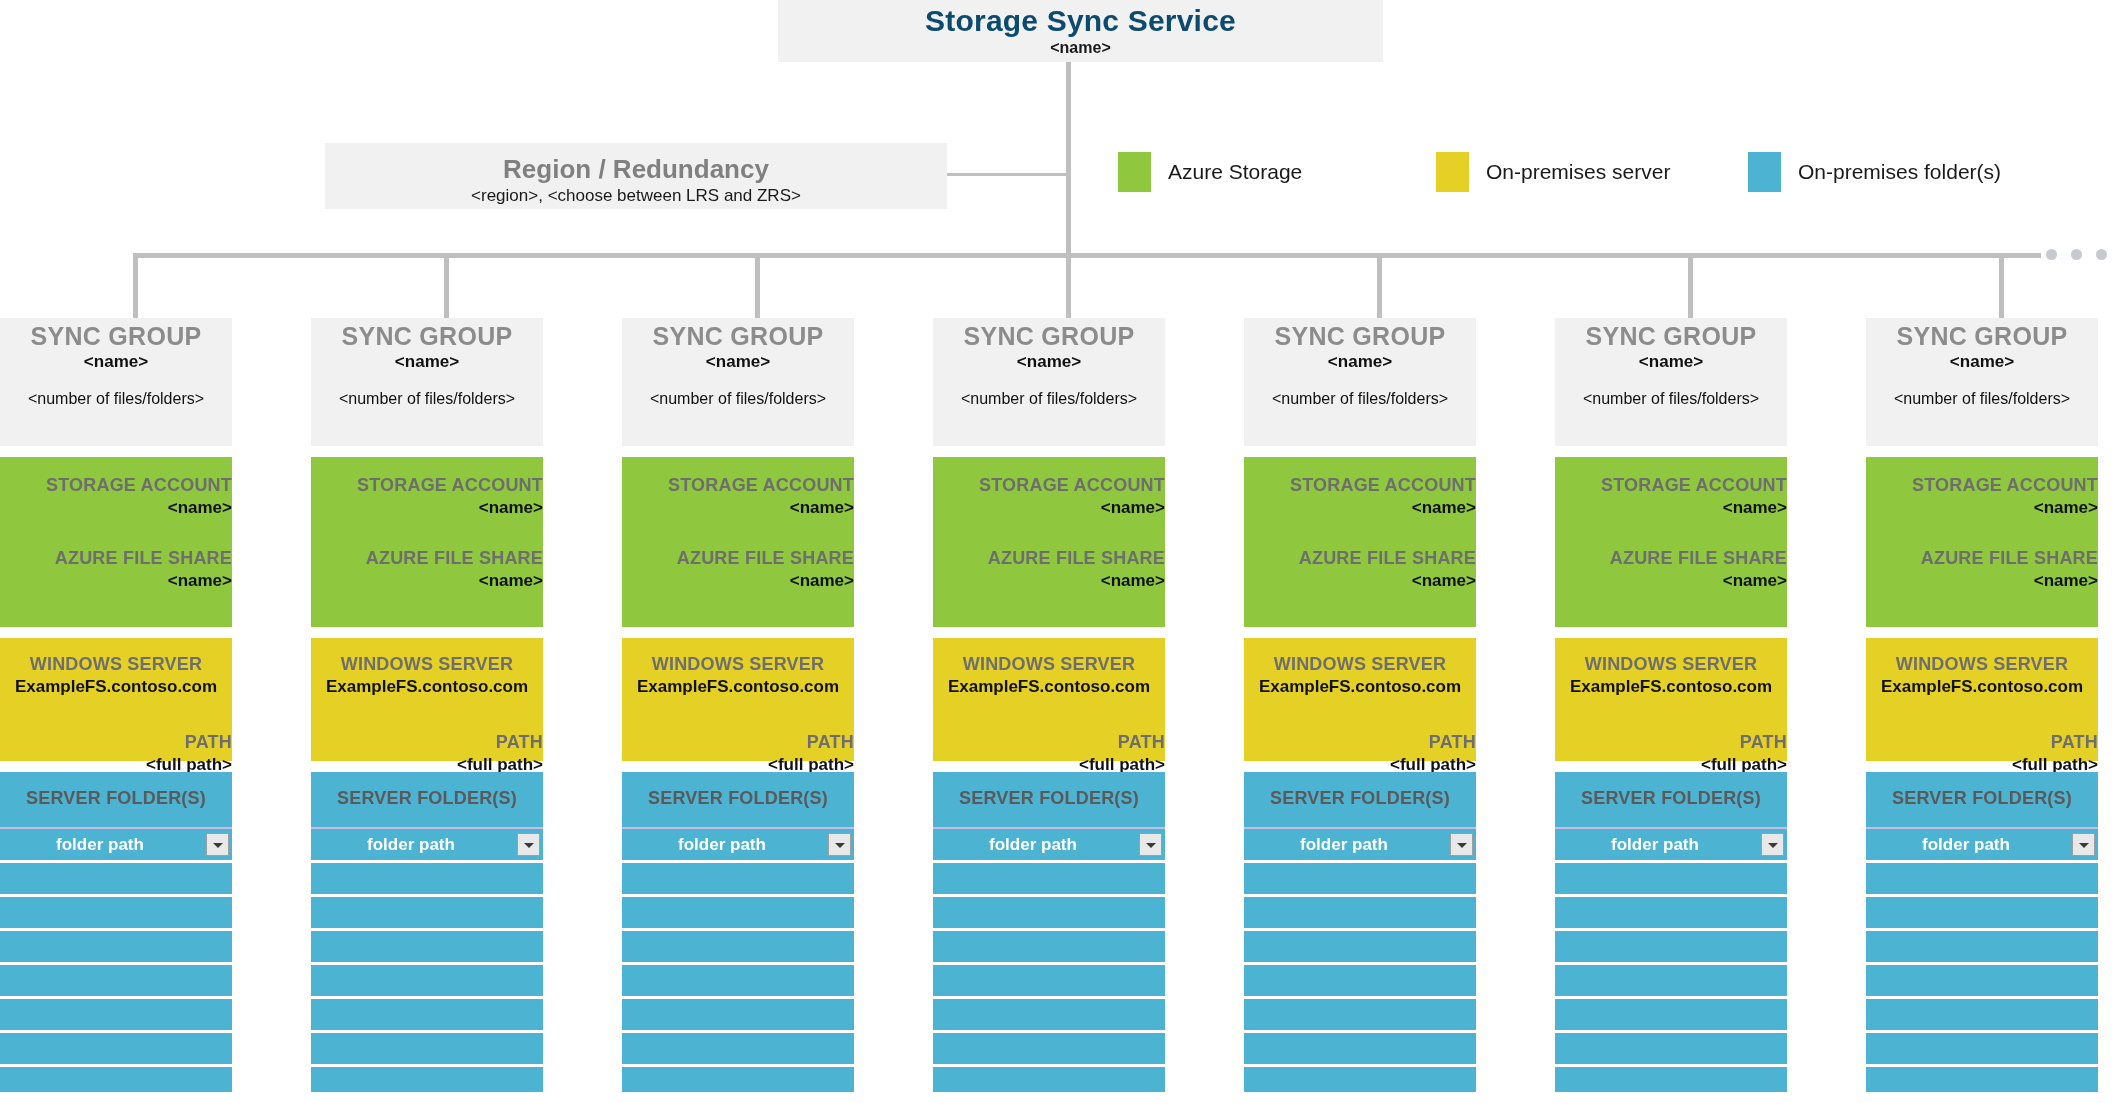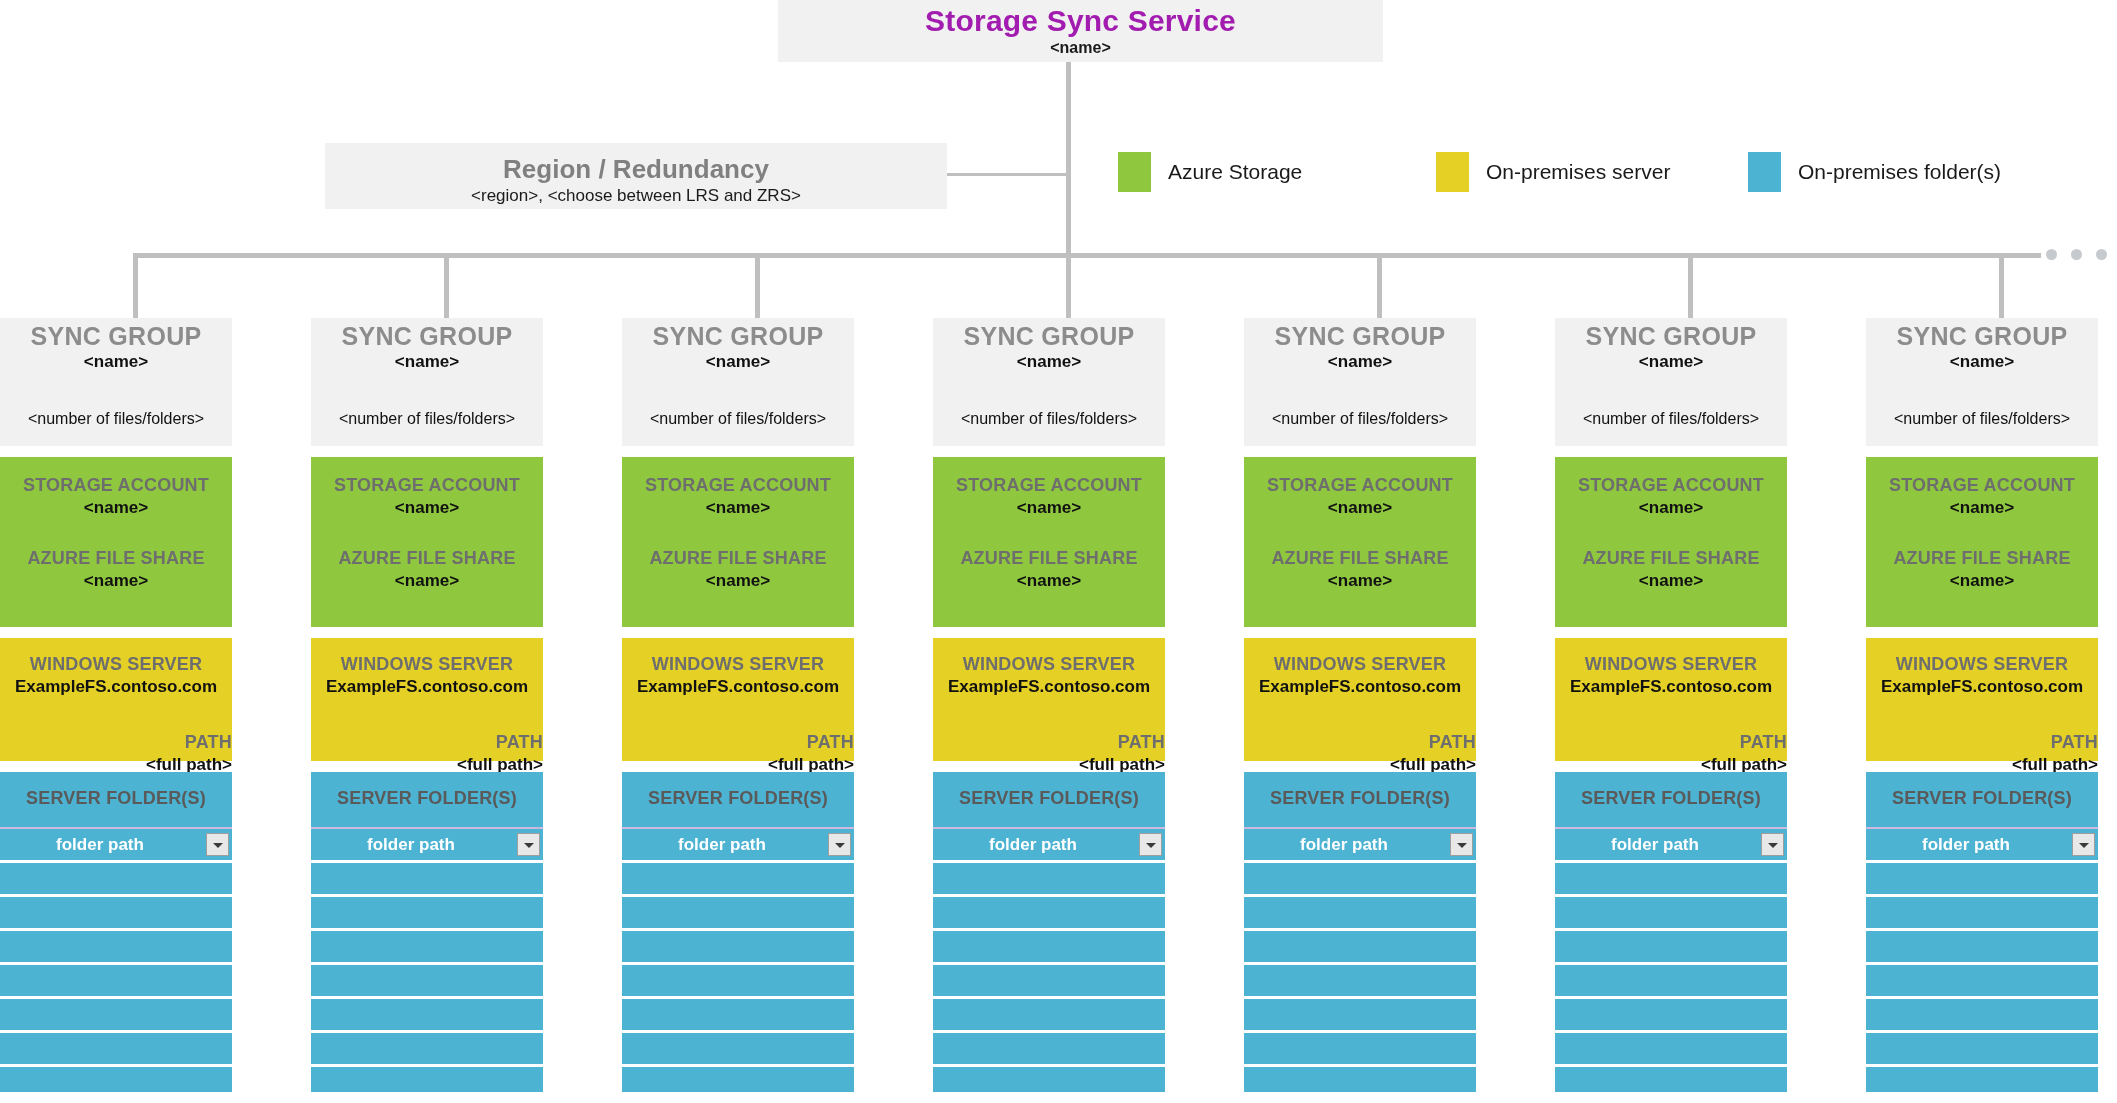--- a/index.html
+++ b/index.html
@@ -27,21 +27,21 @@
     width: 605px;
     height: 62px;
     background: #f1f1f1;
     text-align: center;
     box-sizing: border-box;
     padding-top: 4px;
   }
   #service-box .ttl {
     font-size: 30px;
     font-weight: bold;
-    color: #a21caf;
+    color: #0c4a6e;
     line-height: 34px;
     letter-spacing: .2px;
   }
   #service-box .sub {
     font-size: 16px;
     font-weight: bold;
     color: #1a1a1a;
     line-height: 20px;
   }
 
@@ -115,21 +115,21 @@
   .sg-box .nm {
     font-size: 17px;
     font-weight: bold;
     color: #111;
     line-height: 22px;
   }
   .sg-box .cnt {
     font-size: 16px;
     color: #111;
     line-height: 20px;
-    margin-top: 36px;
+    margin-top: 16px;
   }
 
   .blk {
     box-sizing: border-box;
     text-align: center;
   }
   .blk .k {
     font-size: 18px;
     font-weight: bold;
     color: #6e6e6e;
@@ -141,20 +141,21 @@
     font-weight: bold;
     color: #111;
     line-height: 22px;
   }
 
   .blk-green {
     background: #8fc73e;
     margin-top: 11px;
     height: 170px;
     padding-top: 16px;
+    text-align: right;
   }
   .blk-green .pair2 { margin-top: 27px; }
 
   .blk-yellow {
     background: #e5d025;
     margin-top: 11px;
     height: 123px;
     padding-top: 14px;
   }
   .blk-yellow .pair2 { margin-top: 32px; text-align: right; }

